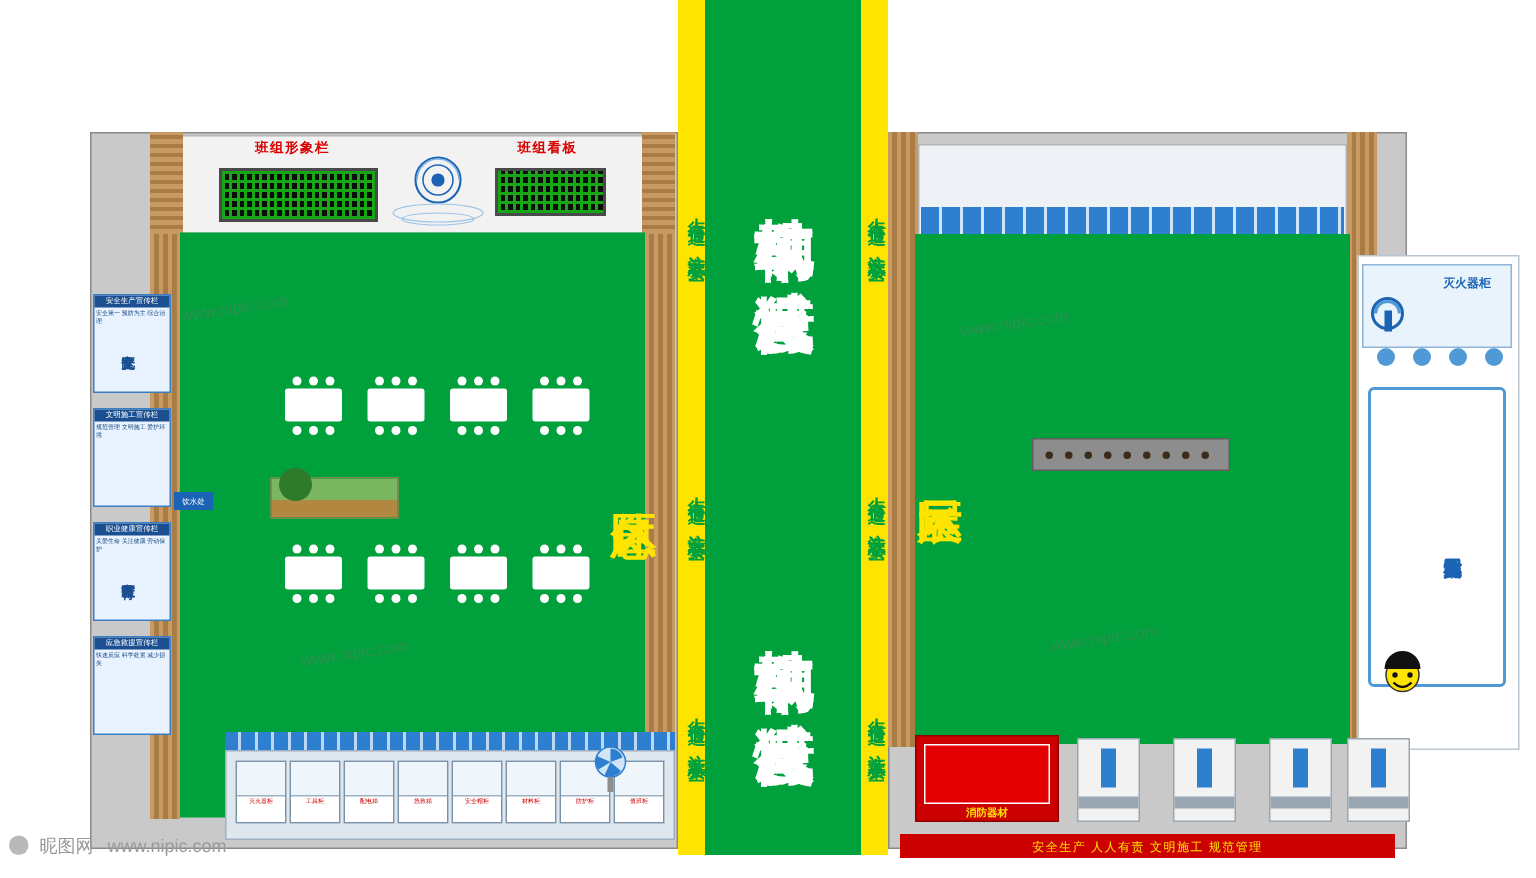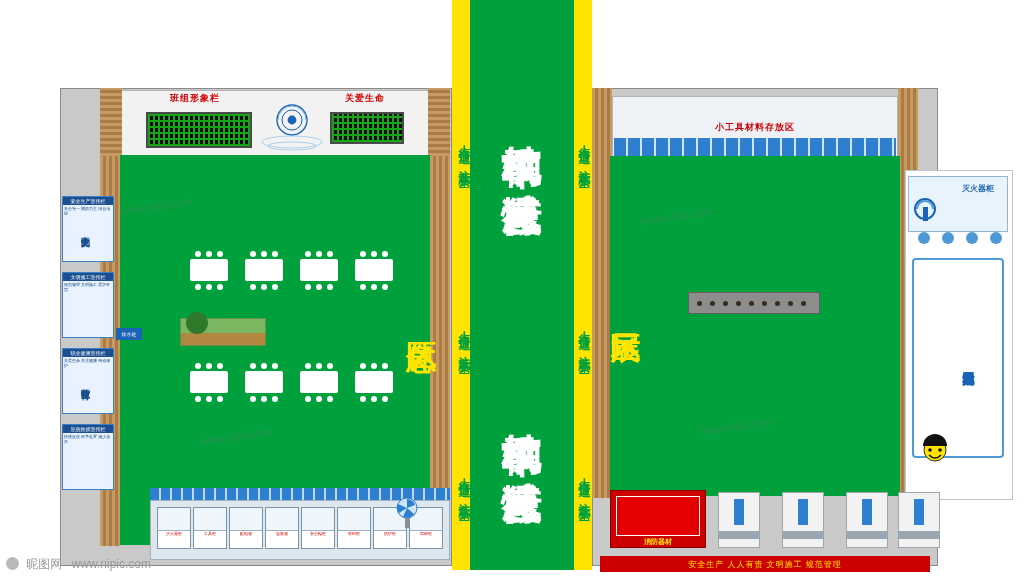--- a/index.html
+++ b/index.html
@@ -132,21 +132,21 @@
 
   <div class="abs" id="left-hall"></div>
   <div class="abs" id="left-top-band"></div>
   <div class="abs wood-v" id="wood-left"></div>
   <div class="abs wood-v" id="wood-right"></div>
   <div class="abs wood-h" id="wood-tl"></div>
   <div class="abs wood-h" id="wood-tr"></div>
   <div class="abs" id="left-floor"></div>
 
   <div class="abs board-red center" id="lbl-xingxianglan">班组形象栏</div>
-  <div class="abs board-red center" id="lbl-kanban">关爱生命</div>
+  <div class="abs board-red center" id="lbl-kanban">班组看板</div>
 
   <div class="abs ledpanel" id="led-left">
     <div class="ledgrid"></div>
   </div>
   <div class="abs ledpanel" id="led-right">
     <div class="ledgrid"></div>
   </div>
 
   <div class="abs" id="seal-logo">
     <svg viewBox="0 0 68 52" width="68" height="52">
@@ -307,21 +307,20 @@
   <div class="abs vtext center ped-strip" id="ped-l-bot">人行通道·注意安全</div>
   <div class="abs vtext center ped-strip" id="ped-l-bot2">人行通道·注意安全</div>
   <div class="abs vtext center ped-strip" id="ped-r-top">人行通道·注意安全</div>
   <div class="abs vtext center ped-strip" id="ped-r-bot">人行通道·注意安全</div>
   <div class="abs vtext center ped-strip" id="ped-r-bot2">人行通道·注意安全</div>
 
   <div class="abs" id="right-hall"></div>
   <div class="abs wood-v" id="wood-r-left"></div>
   <div class="abs wood-v" id="wood-r-right"></div>
   <div class="abs" id="right-top-band"></div>
-  <div class="abs center" id="lbl-tool-area">小工具材料存放区</div>
   <div class="abs" id="tool-rack"></div>
   <div class="abs" id="right-floor"></div>
 
   <div class="abs vtext center" id="green-label-right">展示区</div>
 
   <div class="abs" id="display-bench">
     <div class="bench-dot" style="left:8px"></div>
     <div class="bench-dot" style="left:21px"></div>
     <div class="bench-dot" style="left:34px"></div>
     <div class="bench-dot" style="left:47px"></div>

